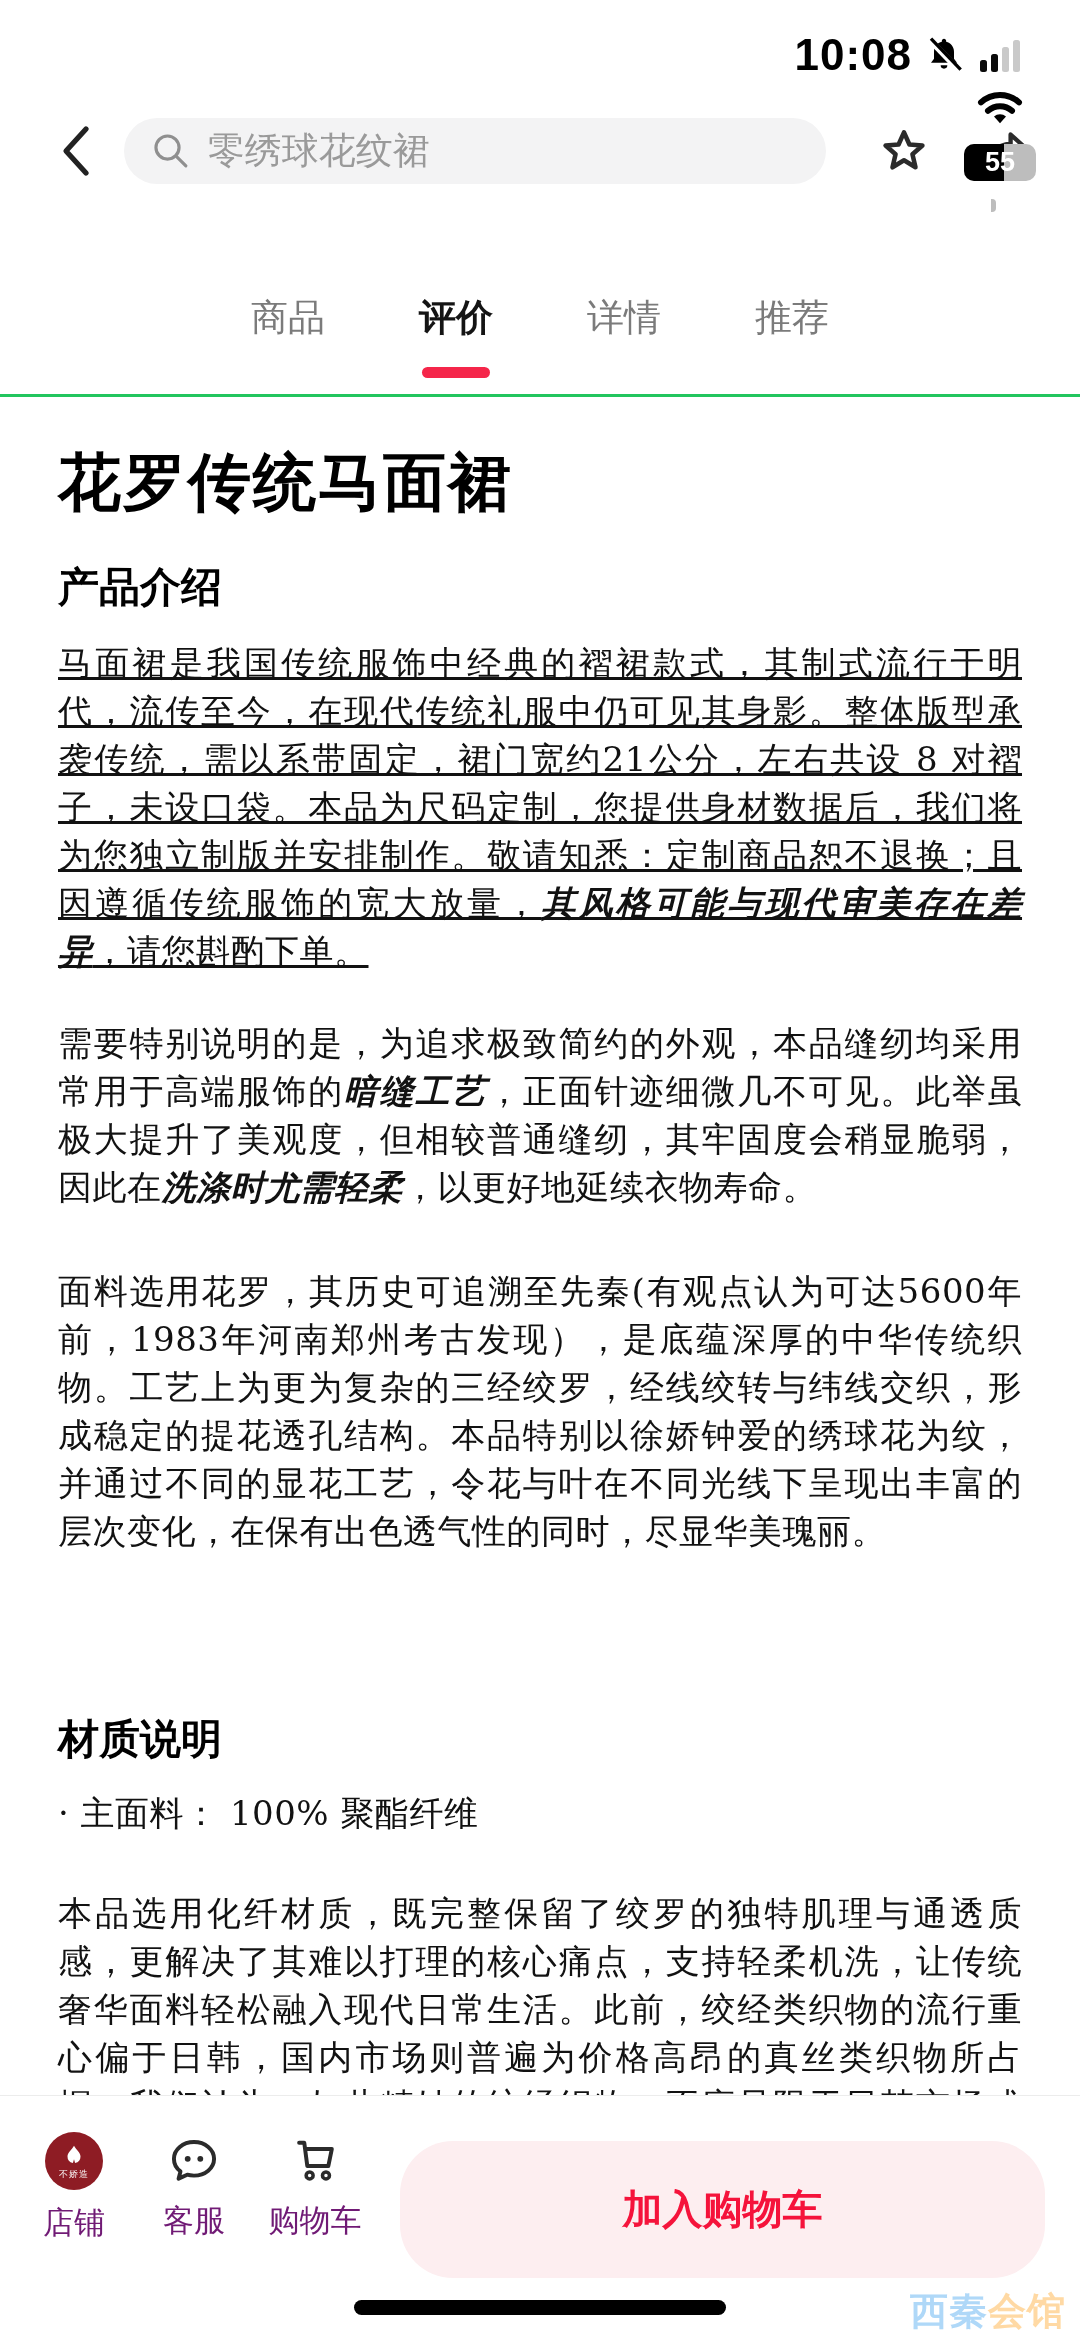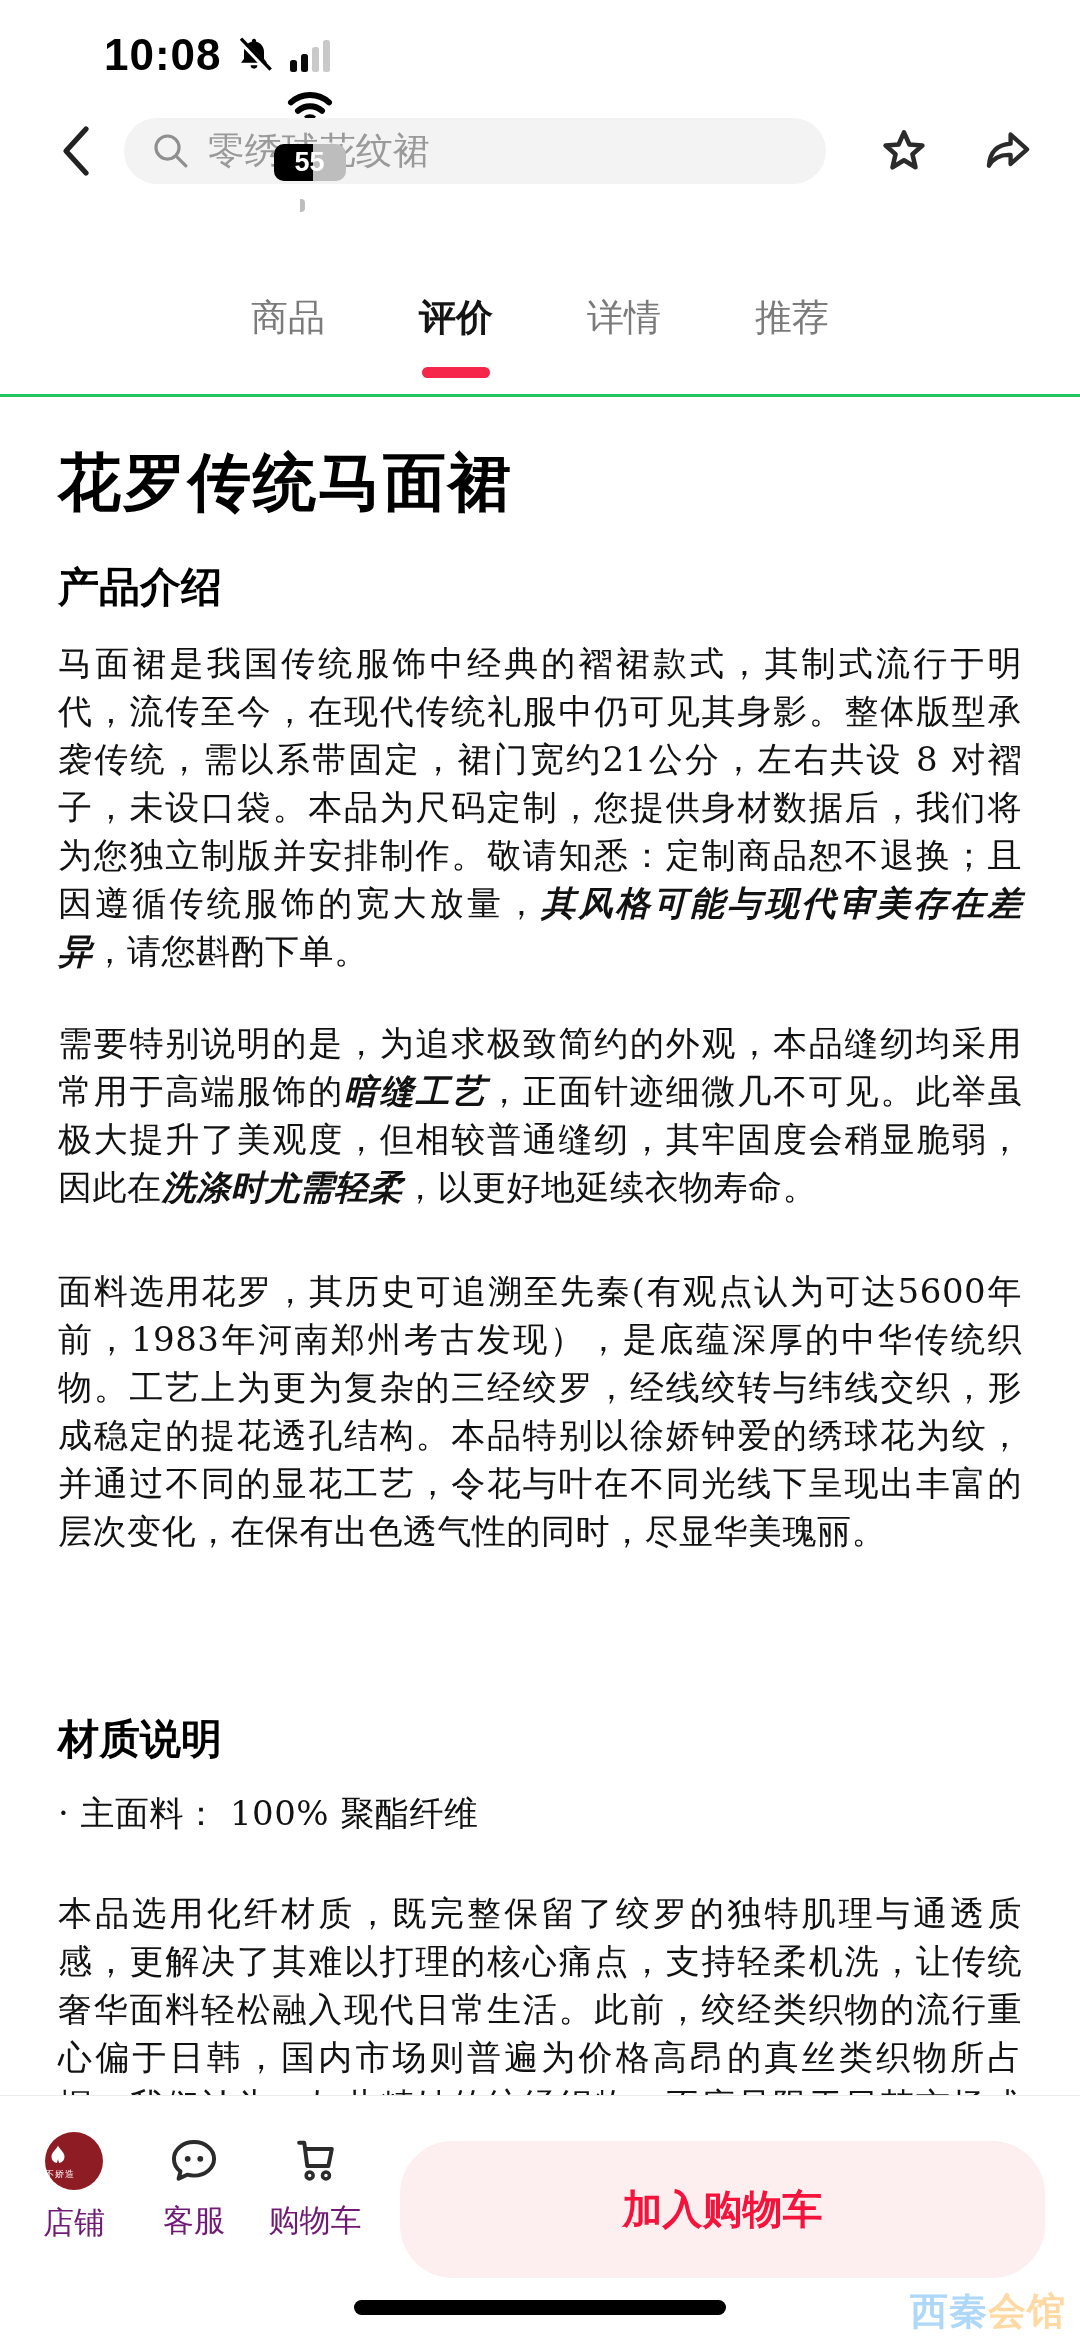--- a/index.html
+++ b/index.html
@@ -3,21 +3,21 @@
 <meta charset="utf-8">
 <style>
   * { margin:0; padding:0; box-sizing:border-box; }
   html,body { width:1080px; height:2341px; }
   body {
     background:#fff;
     font-family:"Liberation Sans","DejaVu Sans",sans-serif;
     position:relative; overflow:hidden; color:#111;
   }
   
-  .status-bar{ height:108px; padding:30px 44px 0 104px; display:flex; justify-content:flex-start; align-items:flex-start; }
+  .status-bar{ height:108px; padding:30px 44px 0 104px; display:flex; justify-content:flex-end; align-items:flex-start; }
   .sb-left{ display:flex; align-items:center; gap:12px; }
   .sb-time{ font-size:44px; font-weight:700; letter-spacing:1px; color:#000; }
   .sb-right{ display:flex; align-items:center; gap:18px; padding-top:8px;flex-direction:column; }
   .sig-bars{ display:flex; align-items:flex-end; gap:4px; height:34px; }
   .sig-bars i{ display:block; width:7px; border-radius:2.5px; }
   .sig-bars i:nth-child(1){ height:12px; background:#0a0a0a; }
   .sig-bars i:nth-child(2){ height:18px; background:#0a0a0a; }
   .sig-bars i:nth-child(3){ height:25px; background:#c9c9c9; }
   .sig-bars i:nth-child(4){ height:32px; background:#c9c9c9; }
   .battery{ position:relative; width:72px; height:37px; border-radius:10px; background:#bdbdbd; overflow:hidden; }
@@ -37,29 +37,29 @@
   .tab{ font-size:37px; color:#7b7b7b; position:relative; line-height:52px; }
   .tab.active{ color:#141414; font-weight:700; }
   .tab.active::after{ content:""; position:absolute; left:50%; transform:translateX(-50%); bottom:-34px;
     width:68px; height:11px; border-radius:6px; background:#f5264a; }
   
   .content{ padding:48px 58px 0; font-family:"DejaVu Serif","Liberation Serif",serif; }
   .content h1{ font-size:63px; font-weight:700; letter-spacing:2px; color:#000; line-height:74px; }
   .content h2{ font-size:41px; font-weight:700; color:#000; line-height:52px; margin-top:42px; }
   .content h2.material{ margin-top:158px; }
   .content p{ font-size:34px; line-height:48px; color:#121212; text-align:justify; letter-spacing:0.5px; }
-  .p1{ margin-top:26px; } .p2{ margin-top:44px; } .p3{ margin-top:56px; }
+  .p1{ margin-top:26px;text-decoration:underline; } .p2{ margin-top:44px; } .p3{ margin-top:56px; }
   .bullet{ margin-top:24px; } .p4{ margin-top:52px; }
   .seg-b{ font-weight:700; font-style:italic; }
   
   .bottom-bar{ position:absolute; left:0; bottom:0; width:1080px; height:246px; background:#fff; border-top:1px solid #ececec; }
   .bb-item{ position:absolute; top:36px; width:120px; display:flex; flex-direction:column; align-items:center; gap:12px; }
   .bb-item .lbl{ font-size:31px; color:#701a75; }
   .bb-shop{ left:14px; } .bb-service{ left:134px; } .bb-cart{ left:255px; }
-  .shop-logo{ width:58px; height:58px; border-radius:50%; background:#8e1c24; display:flex; flex-direction:column; align-items:flex-start; justify-content:center; }
+  .shop-logo{ width:58px; height:58px; border-radius:50%; background:#8e1c24; display:flex; flex-direction:column; align-items:center; justify-content:center; }
   .shop-logo .logo-txt{ color:#fff; font-size:9px; line-height:10px; letter-spacing:1px; }
   .bb-buttons{ position:absolute; left:400px; top:45px; width:645px; height:137px; border-radius:53px; overflow:hidden; display:flex; }
   .btn-half{ flex:1; display:flex; align-items:center; justify-content:center; font-size:40px; font-weight:600; cursor:pointer; }
   .btn-addcart{ background:#fdeef0; color:#f5133b; }
   .btn-buynow{ background:linear-gradient(95deg,#ff4a63,#f40f3c); color:#fff; }
   .home-indicator{ position:absolute; left:50%; transform:translateX(-50%); bottom:26px; width:372px; height:15px; border-radius:8px; background:#000; }
   .watermark{ position:absolute; right:14px; bottom:4px; font-size:38px; font-weight:700; letter-spacing:1px; opacity:0.95; }
   .wm-a{ color:#abd6f8; } .wm-b{ color:#ffd8a0; }
   svg{ display:block; }
 </style>

